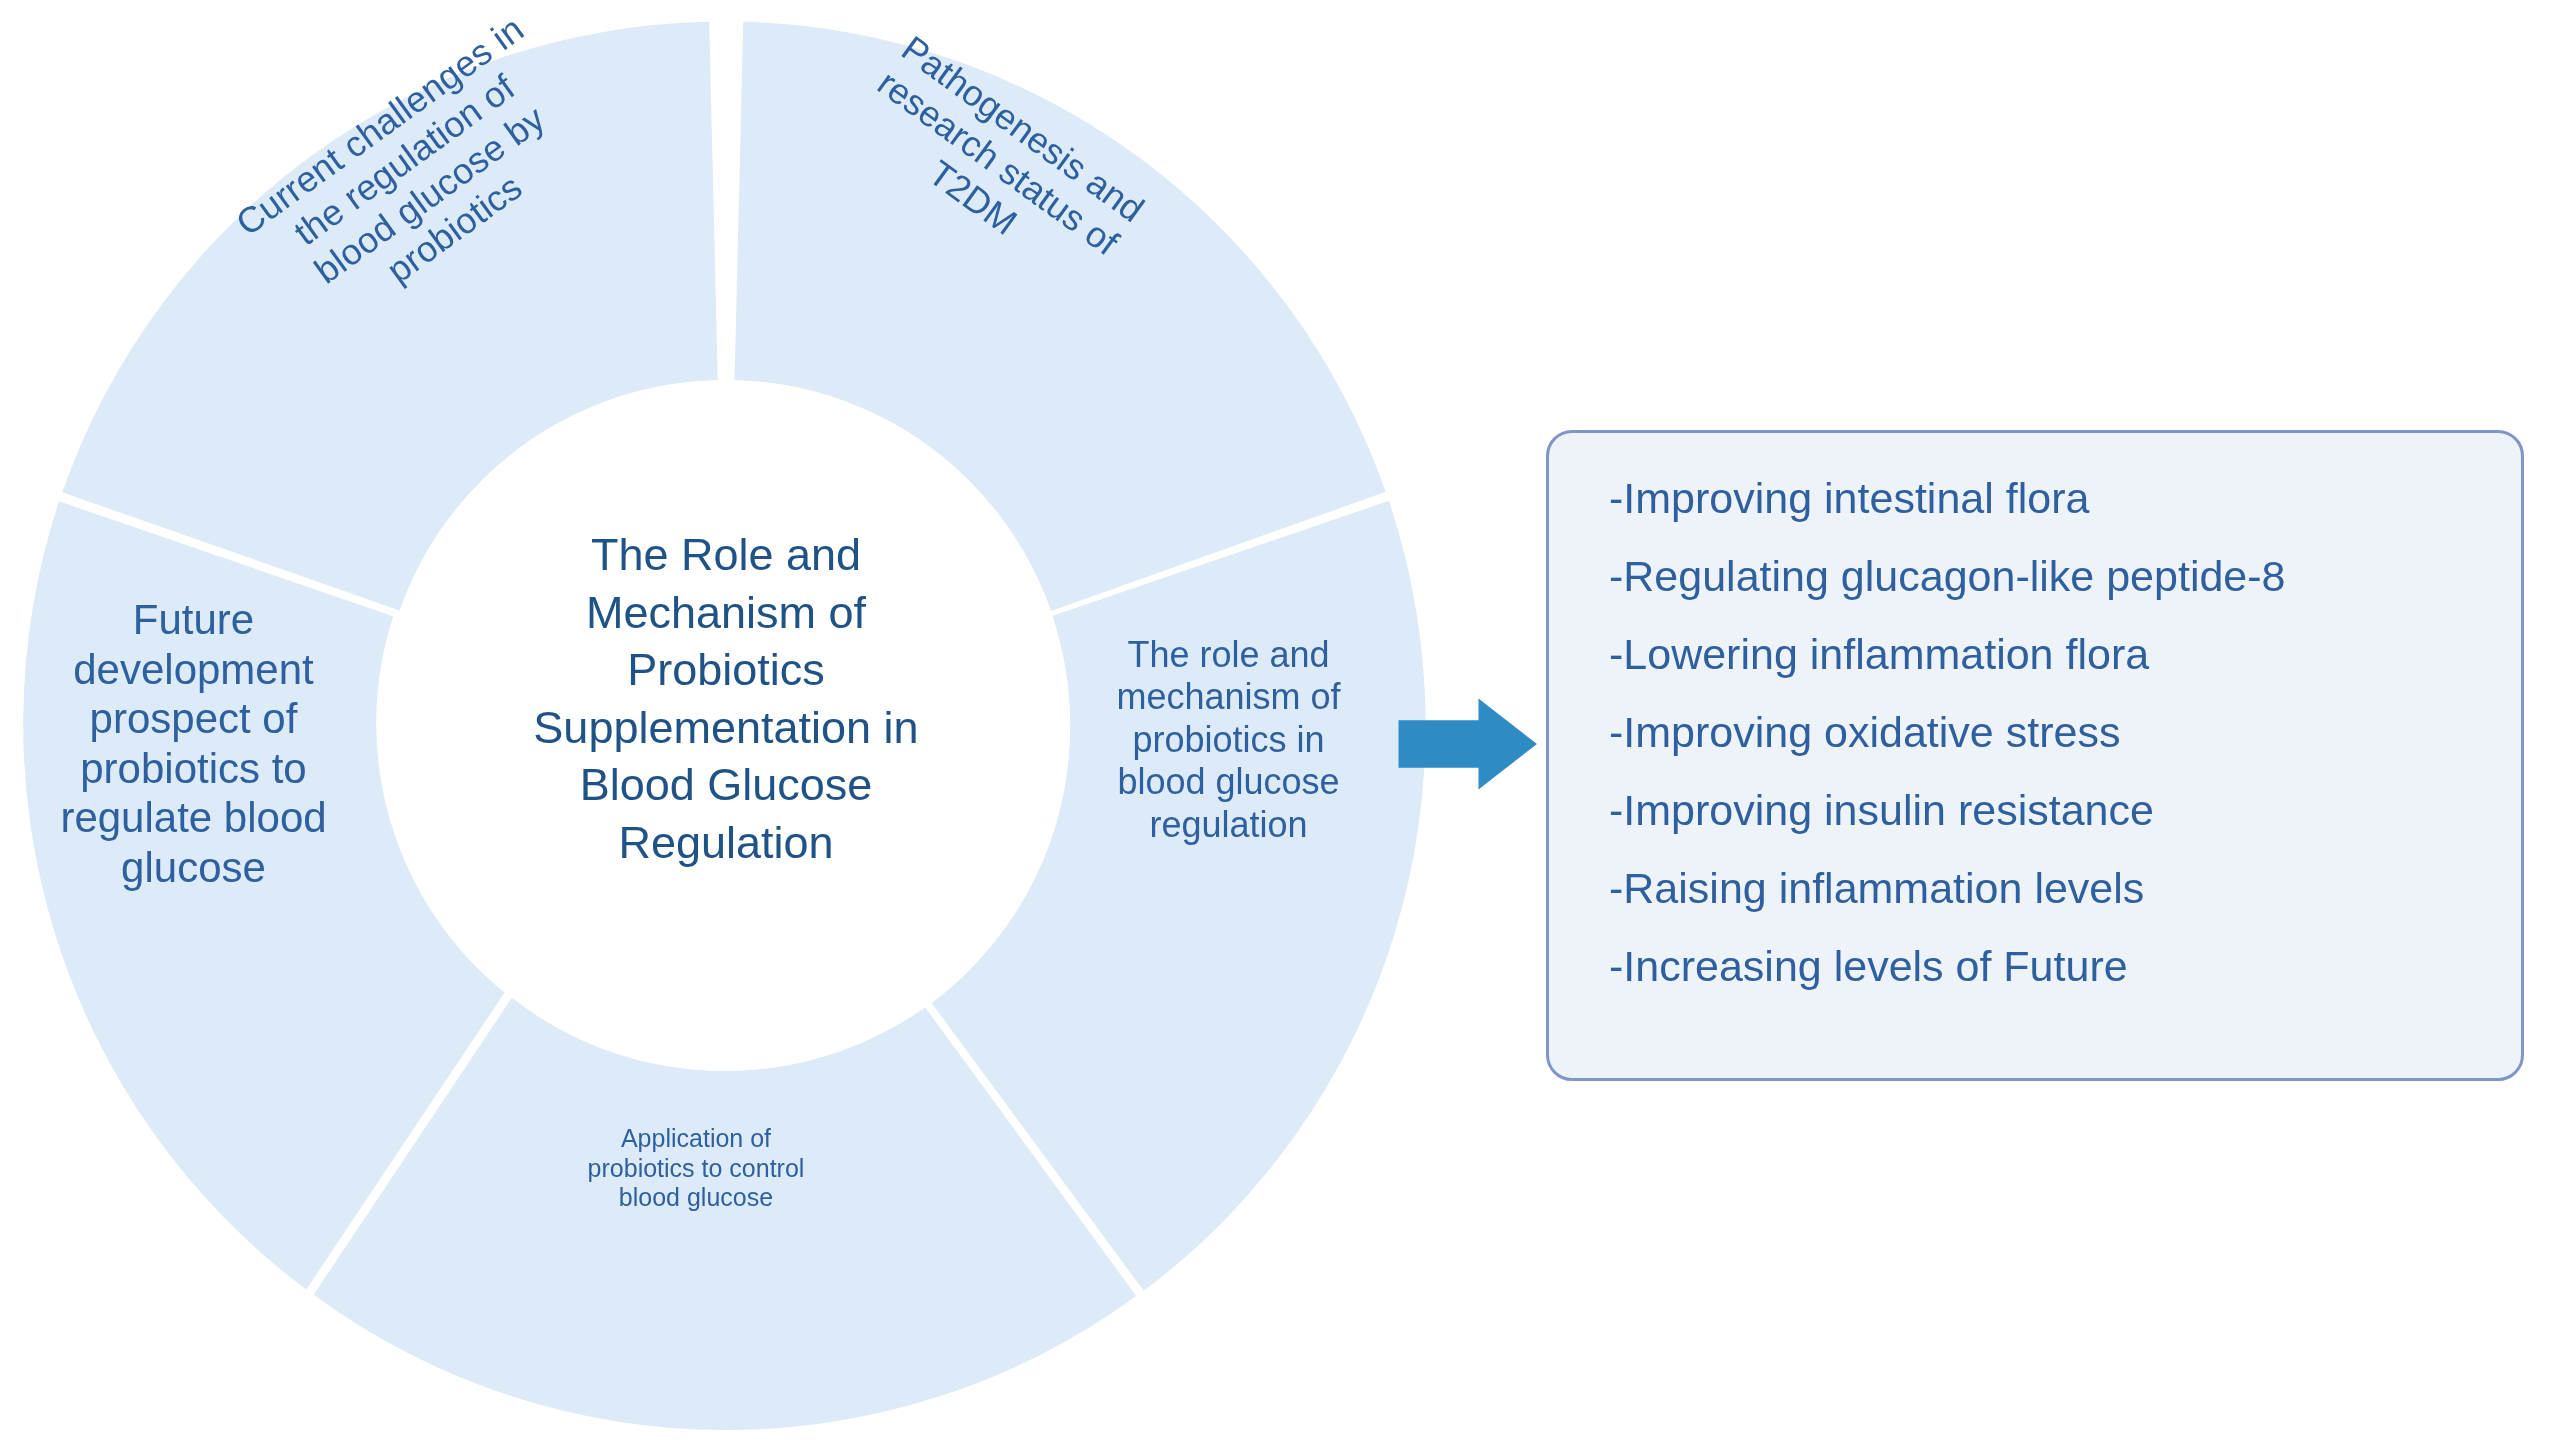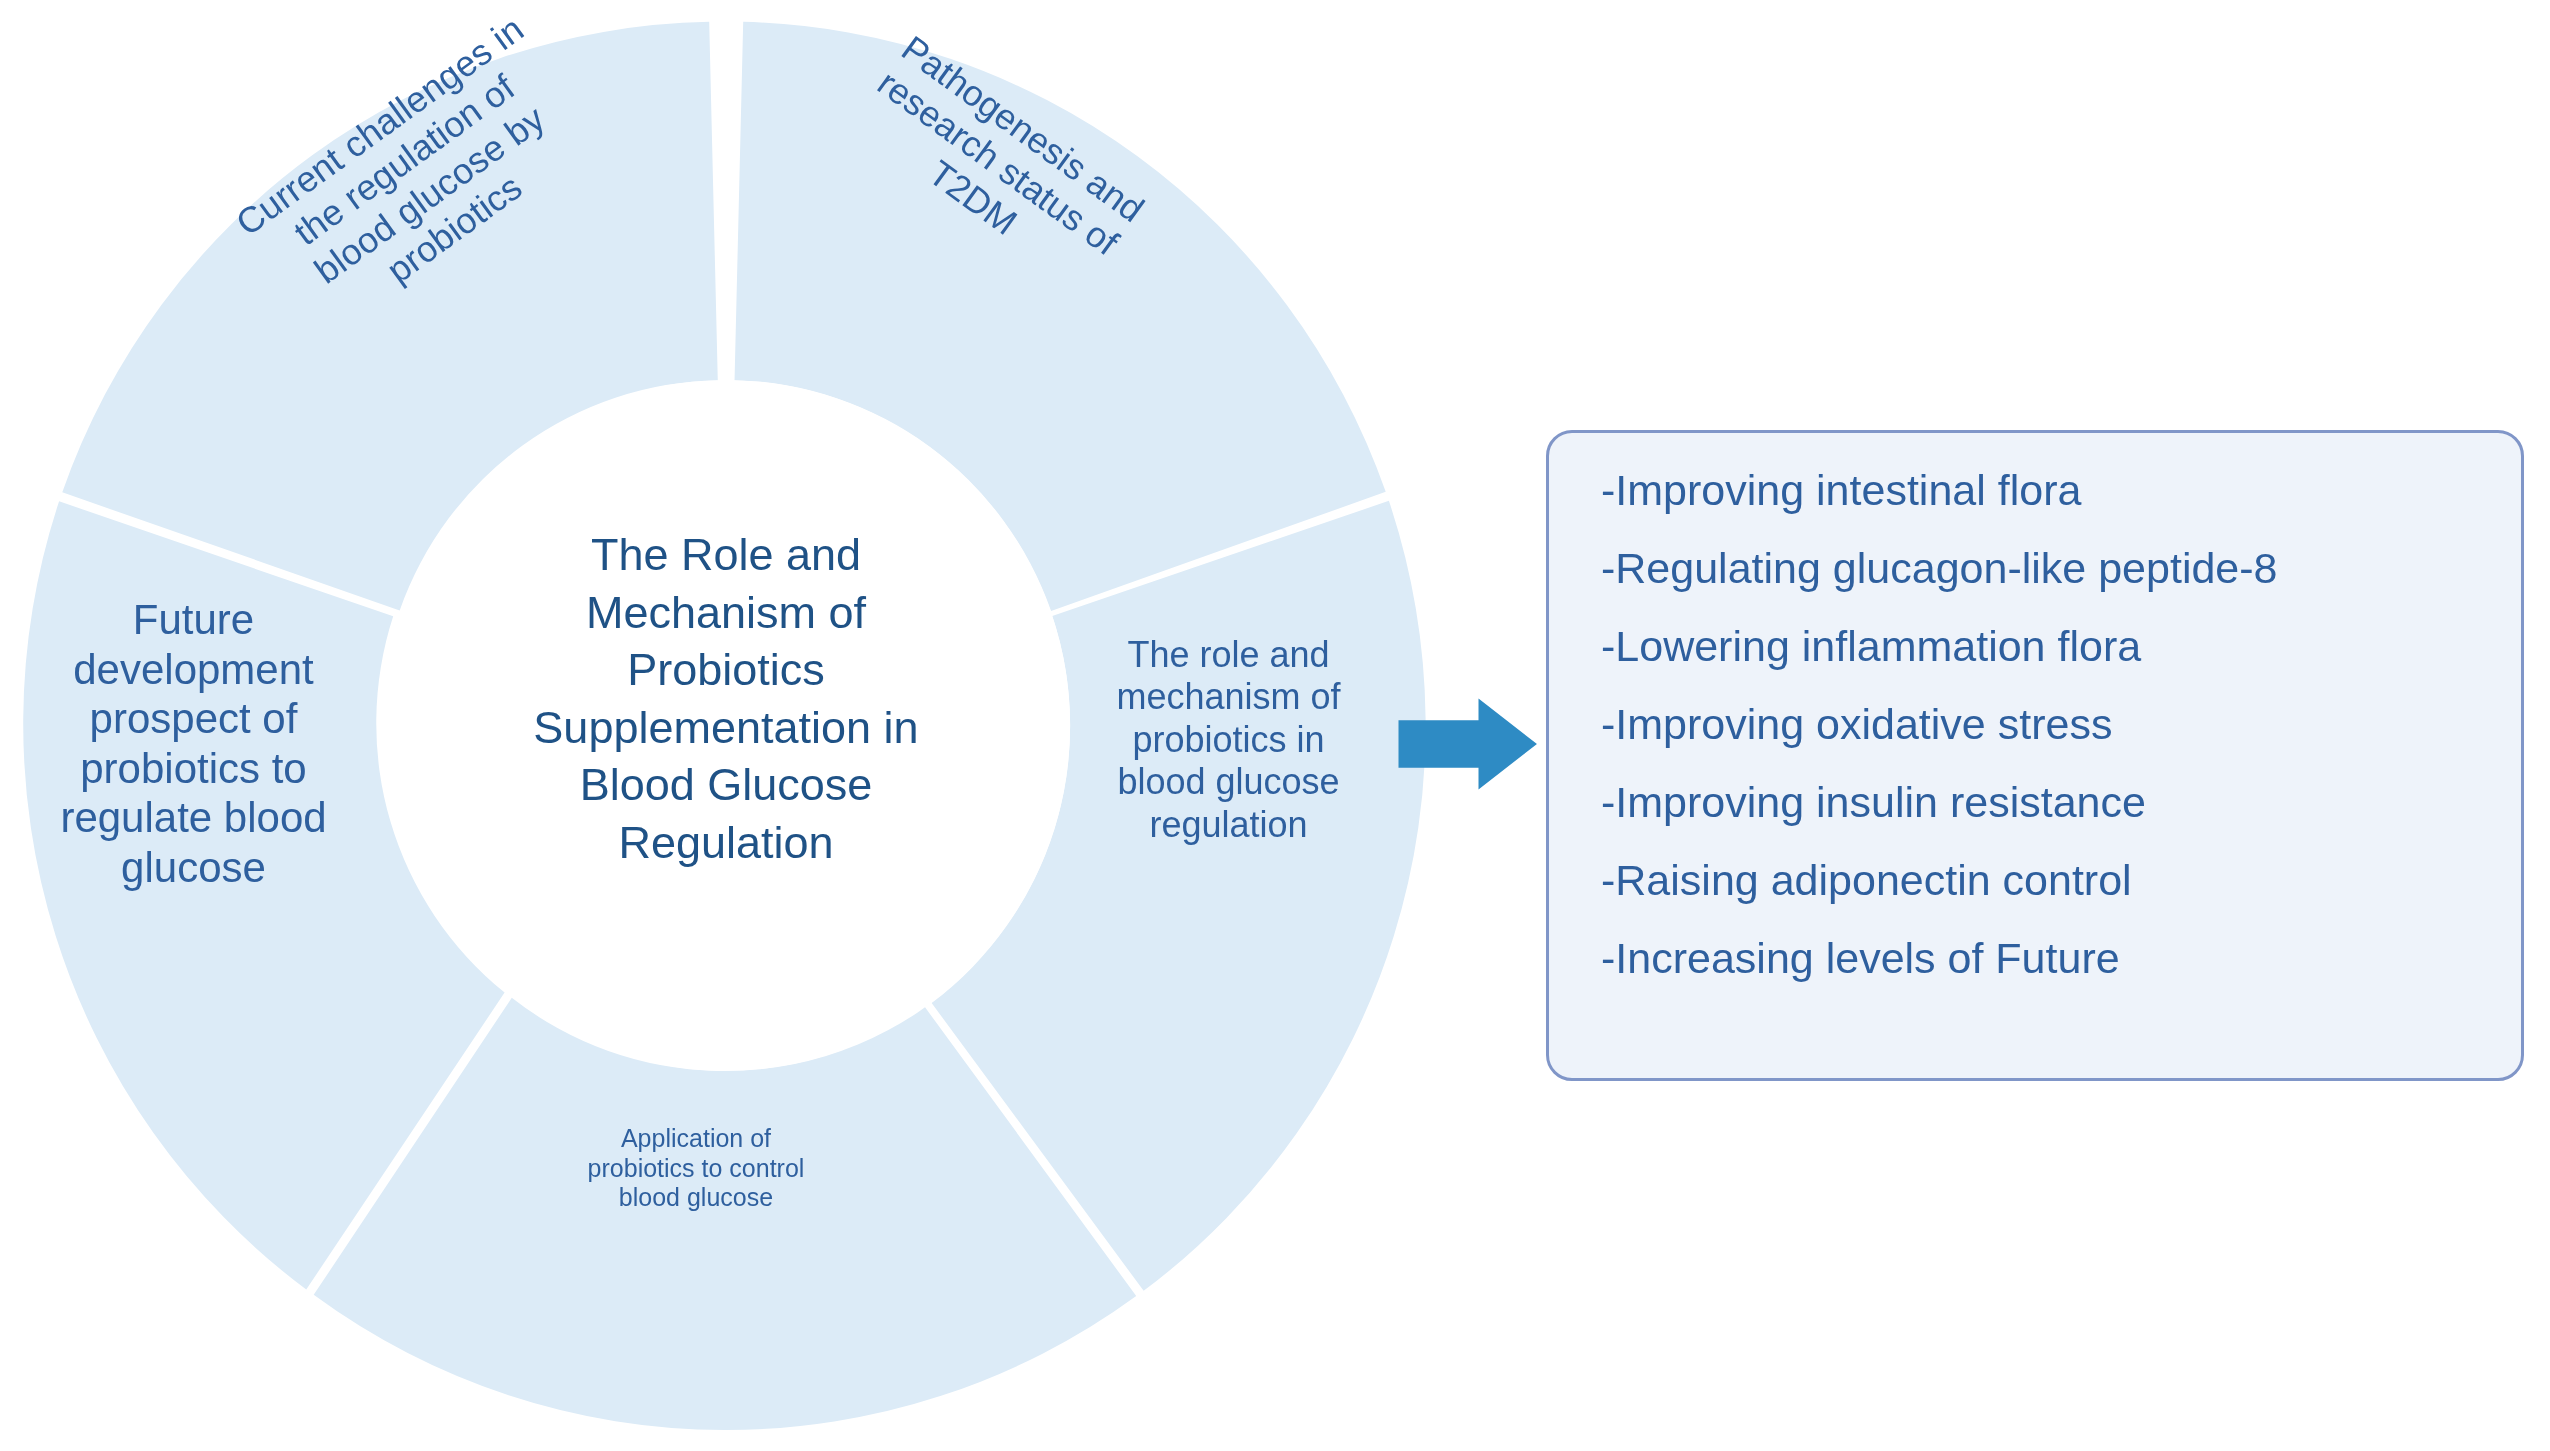--- a/index.html
+++ b/index.html
@@ -115,21 +115,21 @@
     box-sizing: border-box;
     background: #eef3fa;
     border: 3.1px solid #8096c8;
     border-radius: 26px;
   }
   #benefits-list {
     position: absolute;
     left: 48px;
     top: 32px;
     right: 23px;
-    margin: 4px;
+    margin: 12px;
     padding: 0;
     list-style: none;
   }
   #benefits-list li {
     color: #2e5f9e;
     font-size: 43px;
     line-height: 1.0;
     padding: 0;
     margin: 0 0 35px 0;
     font-family: "Liberation Sans", sans-serif;
@@ -214,19 +214,19 @@
     <path class="arrow-shape" d="M 4 34 L 108 34 L 108 6 L 184 65 L 108 124 L 108 96 L 4 96 Z"></path>
   </svg>
 
   <div id="benefits-panel">
     <ul id="benefits-list">
       <li>-Improving intestinal flora</li>
       <li>-Regulating glucagon-like peptide-8</li>
       <li>-Lowering inflammation flora</li>
       <li>-Improving oxidative stress</li>
       <li>-Improving insulin resistance</li>
-      <li>-Raising adiponectin control</li>
+      <li>-Raising inflammation levels</li>
       <li>-Increasing levels of Future</li>
     </ul>
   </div>
 
 </div>
 
 
 </body></html>

